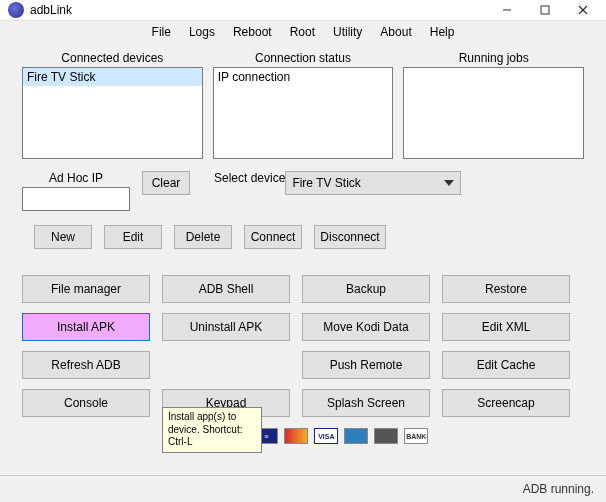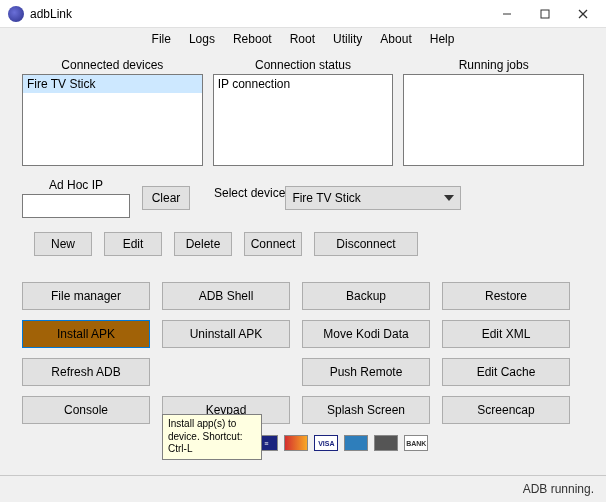--- a/index.html
+++ b/index.html
@@ -1,35 +1,35 @@
 <!DOCTYPE html>
 <html><head>
 <meta charset="utf-8">
 <style>
 * { box-sizing: border-box; margin: 0; padding: 0; font-family: "Segoe UI", Tahoma, sans-serif; font-size: 12px; }
 body { background: #f0f0f0; width: 606px; height: 502px; overflow: hidden; display: flex; flex-direction: column; }
-.titlebar { height: 28px; background: #fff; display: flex; align-items: center; padding: 0 4px 0 8px; border-bottom: 1px solid #e0e0e0; }
+.titlebar { height: 21px; background: #fff; display: flex; align-items: center; padding: 0 4px 0 8px; border-bottom: 1px solid #e0e0e0; }
 .app-icon { width: 16px; height: 16px; border-radius: 50%; background: radial-gradient(circle at 40% 40%, #6a6fd8, #2a2f8a); margin-right: 6px; }
 .title { flex: 1; }
 .wbtn { width: 38px; height: 26px; display: flex; align-items: center; justify-content: center; color: #333; }
 .menubar { height: 22px; background: #f0f0f0; display: flex; align-items: center; padding: 0 4px; gap: 2px; justify-content: center; }
 .menuitem { padding: 2px 8px; }
 .content { flex: 1; padding: 8px 22px 2px 22px; position: relative; }
 .groups { display: flex; gap: 10px; }
 .group { flex: 1; }
 .group-label { text-align: center; margin-bottom: 2px; }
 .listbox { background: #fff; border: 1px solid #7a7a7a; height: 92px; overflow: auto; }
 .listitem { padding: 2px 4px; }
 .listitem.selected { background: #cde8ff; }
-.row2 { display: flex; align-items: center; gap: 12px; margin-top: 12px; }
+.row2 { display: flex; align-items: flex-start; gap: 12px; margin-top: 12px; }
 .adhoc { display: flex; flex-direction: column; align-items: center; }
 .adhoc-label { margin-bottom: 2px; }
 .adhoc-input { width: 108px; height: 24px; border: 1px solid #7a7a7a; background: #fff; padding: 2px 4px; }
 .btn { background: #e1e1e1; border: 1px solid #adadad; height: 24px; padding: 0 10px; display: inline-flex; align-items: center; justify-content: center; cursor: default; }
-.btn.hot { background: #a16207; border: 1px solid #0078d7; }
+.btn.hot { background: #f0abfc; border: 1px solid #0078d7; }
 .selectwrap { display: flex; flex-direction: row; }
 .select-label { margin-bottom: 2px; margin-left: 2px; }
 .select { width: 176px; height: 24px; background: #e1e1e1; border: 1px solid #adadad; display: flex; align-items: center; justify-content: space-between; padding: 0 6px; }
 .tri { width: 0; height: 0; border-left: 5px solid transparent; border-right: 5px solid transparent; border-top: 6px solid #333; }
 .row3 { display: flex; gap: 12px; margin-top: 14px; margin-left: 12px; }
 .row3 .btn { width: 58px; }
 .grid { margin-top: 26px; display: grid; grid-template-columns: repeat(4, 128px); grid-auto-rows: 28px; gap: 10px 12px; position: relative; }
 .grid .btn { width: 128px; height: 28px; }
 .tooltip { position: absolute; background: #ffffe1; border: 1px solid #808080; padding: 3px 5px; width: 100px; font-size: 10px; line-height: 1.25; top: 132px; left: 140px; pointer-events: none; z-index: 50; }
 .donate-row { margin-top: 8px; display: flex; align-items: center; justify-content: center; gap: 6px; }
@@ -105,21 +105,21 @@
         <span class="tri"></span>
       </div>
     </div>
   </div>
 
   <div class="row3">
     <div class="btn">New</div>
     <div class="btn">Edit</div>
     <div class="btn">Delete</div>
     <div class="btn">Connect</div>
-    <div class="btn" style="width:104px">Disconnect</div>
+    <div class="btn" style="width:72px">Disconnect</div>
   </div>
 
   <div class="grid">
     <div class="btn">File manager</div>
     <div class="btn">ADB Shell</div>
     <div class="btn">Backup</div>
     <div class="btn">Restore</div>
     <div class="btn hot">Install APK</div>
     <div class="btn">Uninstall APK</div>
     <div class="btn">Move Kodi Data</div>

